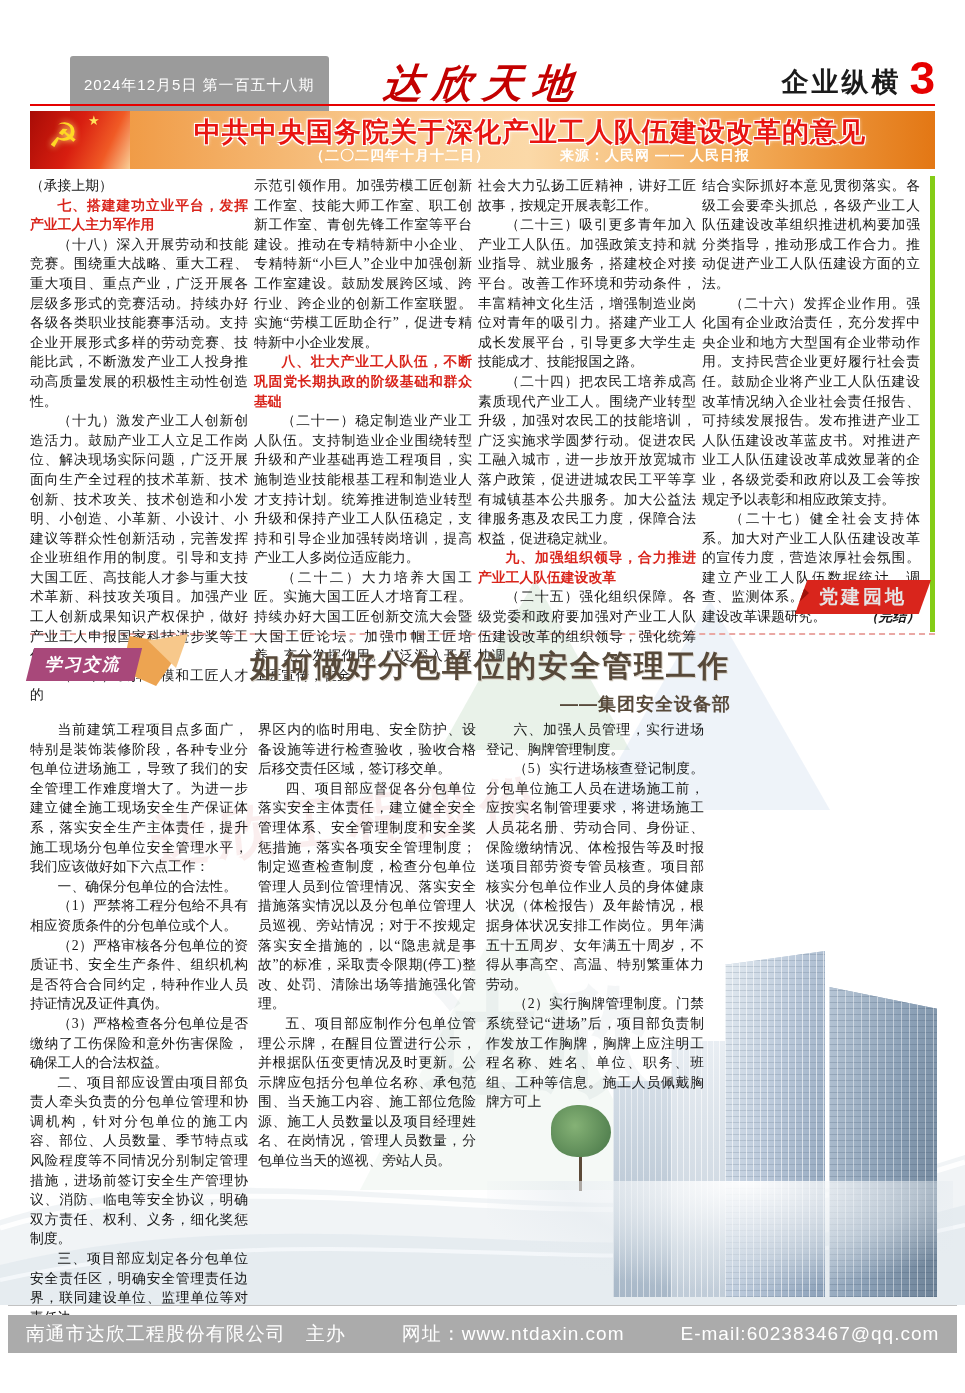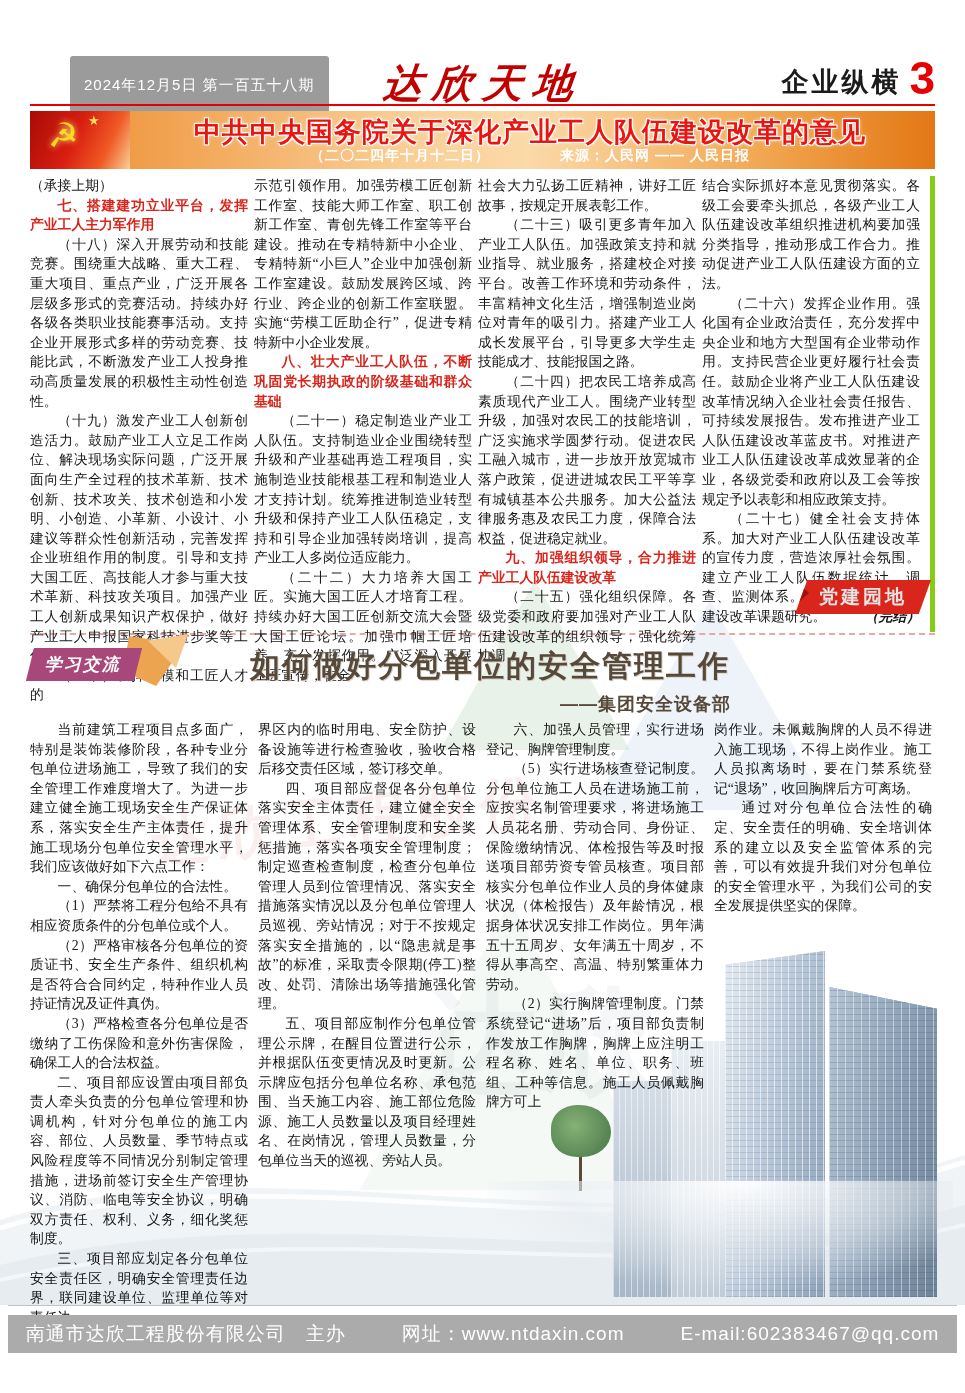--- a/index.html
+++ b/index.html
@@ -239,24 +239,20 @@
     <div class="col">
       <p class="cont">界区内的临时用电、安全防护、设备设施等进行检查验收，验收合格后移交责任区域，签订移交单。</p>
       <p>四、项目部应督促各分包单位落实安全主体责任，建立健全安全管理体系、安全管理制度和安全奖惩措施，落实各项安全管理制度；制定巡查检查制度，检查分包单位管理人员到位管理情况、落实安全措施落实情况以及分包单位管理人员巡视、旁站情况；对于不按规定落实安全措施的，以“隐患就是事故”的标准，采取责令限期(停工)整改、处罚、清除出场等措施强化管理。</p>
       <p>五、项目部应制作分包单位管理公示牌，在醒目位置进行公示，并根据队伍变更情况及时更新。公示牌应包括分包单位名称、承包范围、当天施工内容、施工部位危险源、施工人员数量以及项目经理姓名、在岗情况，管理人员数量，分包单位当天的巡视、旁站人员。</p>
     </div>
     <div class="col">
       <p>六、加强人员管理，实行进场登记、胸牌管理制度。</p>
       <p>（5）实行进场核查登记制度。分包单位施工人员在进场施工前，应按实名制管理要求，将进场施工人员花名册、劳动合同、身份证、保险缴纳情况、体检报告等及时报送项目部劳资专管员核查。项目部核实分包单位作业人员的身体健康状况（体检报告）及年龄情况，根据身体状况安排工作岗位。男年满五十五周岁、女年满五十周岁，不得从事高空、高温、特别繁重体力劳动。</p>
       <p>（2）实行胸牌管理制度。门禁系统登记“进场”后，项目部负责制作发放工作胸牌，胸牌上应注明工程名称、姓名、单位、职务、班组、工种等信息。施工人员佩戴胸牌方可上</p>
     </div>
-    <div class="col">
-      <p class="cont">岗作业。未佩戴胸牌的人员不得进入施工现场，不得上岗作业。施工人员拟离场时，要在门禁系统登记“退场”，收回胸牌后方可离场。</p>
-      <p>通过对分包单位合法性的确定、安全责任的明确、安全培训体系的建立以及安全监管体系的完善，可以有效提升我们对分包单位的安全管理水平，为我们公司的安全发展提供坚实的保障。</p>
-    </div>
   </div>
 
   <div class="foot-line"></div>
   <div class="footer">
     <span>南通市达欣工程股份有限公司　主办</span>
     <span>网址：www.ntdaxin.com</span>
     <span>E-mail:602383467@qq.com</span>
   </div>
 
 </div>

